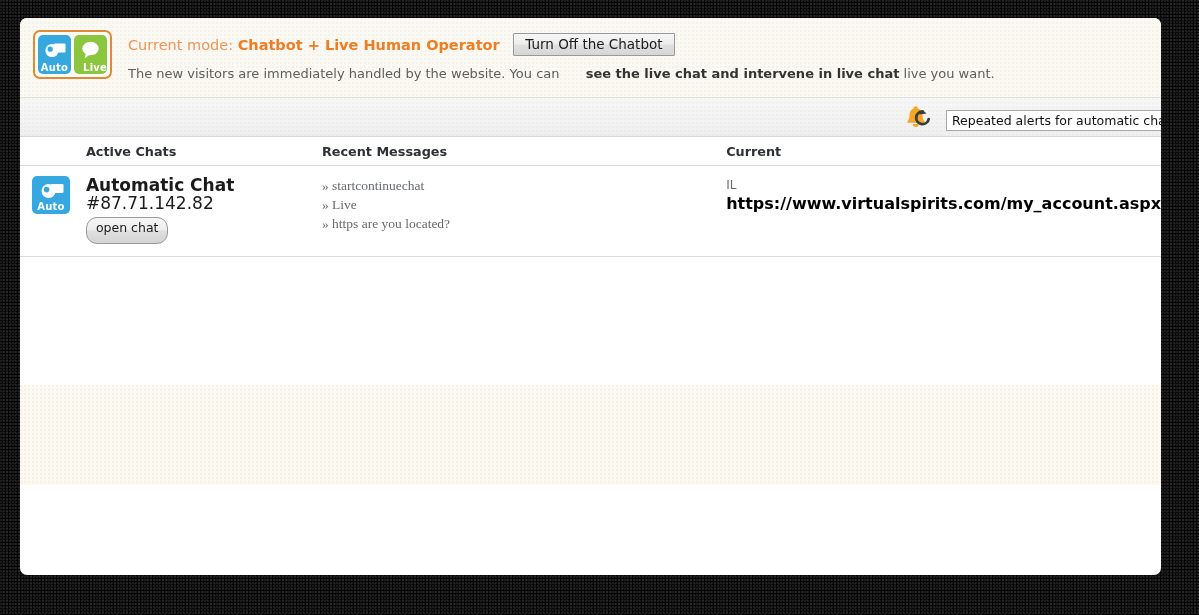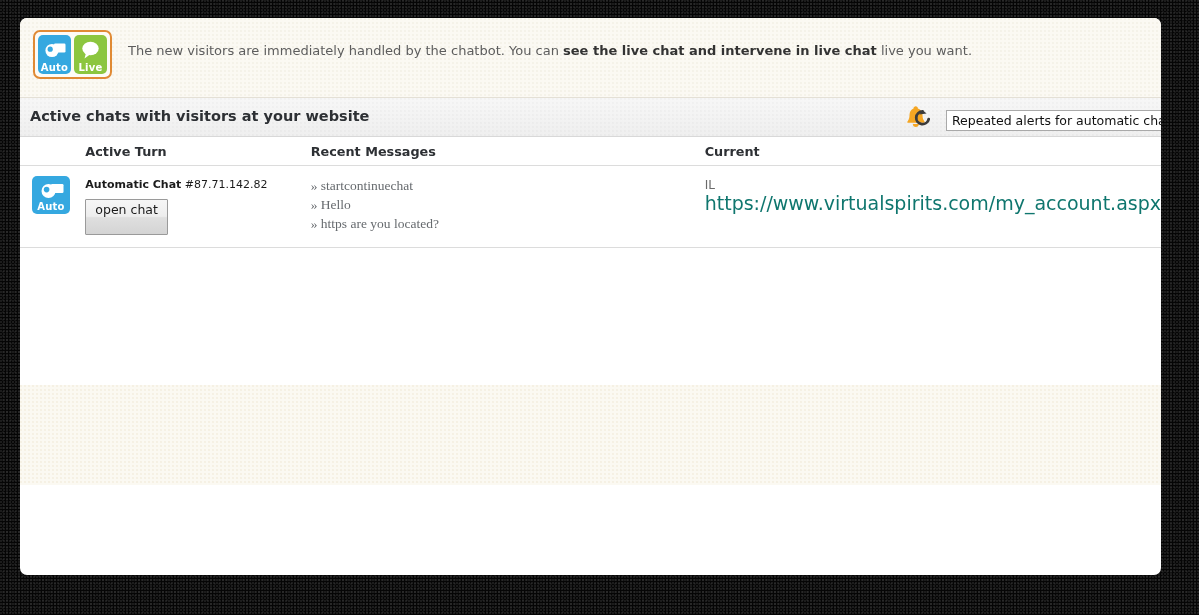--- a/index.html
+++ b/index.html
@@ -58,21 +58,21 @@
     width: 33px; height: 39px;
     border-radius: 5px;
     position: relative;
     display: flex;
     flex-direction: column;
     align-items: center;
     justify-content: flex-end;
     padding-bottom: 2px;
   }
   .mode-badge.auto { background: #35a8e0; }
-  .mode-badge.live { background: #8cc63f; }
+  .mode-badge.live { background: #8cc63f; align-items: flex-end; }
   .badge-label {
     font-size: 10px;
     font-weight: bold;
     color: #ffffff;
     line-height: 9px;
     letter-spacing: .2px;
     font-family: "DejaVu Sans", "Liberation Sans", sans-serif;
   }
   .badge-art { position: absolute; top: 4px; left: 0; right: 0; height: 21px; }
 
@@ -103,21 +103,21 @@
     border-radius: 1px;
     cursor: pointer;
     line-height: 16px;
   }
   #mode-line2 {
     margin-top: 8px;
     font-size: 13px;
     color: #5d5d5d;
     line-height: 17px;
   }
-  #mode-line2 b { color: #333333; font-weight: bold; }
+  #mode-line2 b { color: #333333; font-weight: bold; margin-left: 22px; }
 
   
   #section-bar {
     position: relative;
     height: 39px;
     background:
       radial-gradient(circle at 1px 1px, rgba(160,160,160,0.22) 0.5px, transparent 0.8px) 0 0 / 4px 4px,
       linear-gradient(to bottom, #f7f7f7, #efefef);
     border-bottom: 1px solid #d8d8d8;
   }
@@ -176,39 +176,39 @@
     background: #35a8e0;
     position: relative;
     display: flex;
     flex-direction: column;
     align-items: center;
     justify-content: flex-end;
     padding-bottom: 3px;
   }
   .row-badge .badge-art { top: 4px; height: 20px; }
 
-  .chat-name { font-size: 11px; color: #1b1b1b; line-height: 18px; }
+  .chat-name { font-size: 17px; color: #1b1b1b; line-height: 18px; }
   .chat-name b { font-weight: bold; }
   .chat-name .ip { font-weight: normal; }
   #open-chat-button {
     margin-top: 5px;
     display: inline-block;
     font-size: 12.5px;
     color: #1a1a1a;
     font-family: "DejaVu Sans", "Liberation Sans", sans-serif;
-    padding: 2px 9px 17px;
+    padding: 2px 9px 8px;
     background: linear-gradient(to bottom, #f6f6f6 0%, #ededed 48%, #dfdfdf 52%, #d4d4d4 100%);
     border: 1px solid #9a9a9a;
-    border-radius: 1px;
+    border-radius: 11px;
     cursor: pointer;
     line-height: 15px;
   }
   .msg-line { font-size: 13.5px; color: #666a6e; line-height: 19px; white-space: nowrap; font-family: Liberation Serif, serif; }
   .site-country { font-size: 12px; color: #6a6a6a; line-height: 18px; }
-  .site-url { font-size: 19px; color: #0f766e; line-height: 19px; text-decoration: none; }
+  .site-url { font-size: 16px; color: #000000; line-height: 19px; text-decoration: none; font-weight: bold; }
 
   
   #filler-band {
     position: absolute;
     left: 0; top: 367px;
     width: 100%; height: 100px;
     background:
       radial-gradient(circle at 1px 1px, rgba(205,185,135,0.33) 0.5px, transparent 0.85px) 0 0 / 4px 4px,
       #fbf9f2;
   }
@@ -237,49 +237,53 @@
             <svg width="33" height="21" viewBox="0 0 33 21">
               <ellipse cx="16.5" cy="9.5" rx="8.2" ry="6.8" fill="#ffffff"></ellipse>
               <path d="M12 14 L10.5 19.5 L16 15.5 Z" fill="#ffffff"></path>
             </svg>
           </span>
           <span class="badge-label">Live</span>
         </div>
       </div>
 
       <div id="mode-text">
+        <div id="mode-line1">
+          <span>Current mode:</span>
+          <b>Chatbot + Live Human Operator</b>
+          <span id="turnoff-button">Turn Off the Chatbot</span>
+        </div>
         <div id="mode-line2">
-          <span>The new visitors are immediately handled by the chatbot. You can </span><b>see the live chat and intervene in live chat</b><span> live you want.</span>
+          <span>The new visitors are immediately handled by the website. You can </span><b>see the live chat and intervene in live chat</b><span> live you want.</span>
         </div>
       </div>
     </div>
 
     <div id="section-bar">
-      <div id="section-title">Active chats with visitors at your website</div>
 
       <div id="alert-bell">
         <svg width="36" height="32" viewBox="0 0 36 32">
           <path d="M13.5 6.5 c0-1.2 1-2.2 2.2-2.2 s2.2 1 2.2 2.2 c3.1 .9 4.6 3.4 4.6 6.6 c0 3.6 .9 5.1 2 6.3 c.5 .6 .1 1.4-.7 1.4 H8.2 c-.8 0-1.2-.8-.7-1.4 c1.1-1.2 2-2.7 2-6.3 c0-3.2 1.5-5.7 4-6.6 z" fill="#f5a623"></path>
           <path d="M12.8 22 h6 c0 1.7-1.3 3-3 3 s-3-1.3-3-3 z" fill="#f5a623"></path>
           <path d="M22.5 9.5 a6.3 6.3 0 1 0 6.2 7.6" fill="none" stroke="#3b3b3b" stroke-width="2.8" stroke-linecap="round"></path>
           <path d="M19.3 12.4 L22.7 8.2 L26.6 11.4 Z" fill="#3b3b3b"></path>
         </svg>
       </div>
 
       <div id="alerts-select">
         
         <span>Repeated alerts for automatic chats</span>
       </div>
     </div>
 
     <table id="chat-table">
       <thead>
         <tr>
           <th class="col-icon"></th>
-          <th class="col-chats">Active Turn</th>
+          <th class="col-chats">Active Chats</th>
           <th class="col-msgs">Recent Messages</th>
           <th class="col-site">Current</th>
         </tr>
       </thead>
       <tbody>
         <tr>
           <td class="col-icon">
             <div class="row-badge">
               <span class="badge-art">
                 <svg width="38" height="20" viewBox="0 0 38 20">
@@ -295,21 +299,21 @@
           <td class="col-chats">
             <div class="chat-name">
               <b>Automatic Chat</b>
               <span class="ip">#87.71.142.82</span>
             </div>
             <div id="open-chat-button">open chat</div>
           </td>
 
           <td class="col-msgs">
             <div class="msg-line">» startcontinuechat</div>
-            <div class="msg-line">» Hello</div>
+            <div class="msg-line">» Live</div>
             <div class="msg-line">» https are you located?</div>
           </td>
 
           <td class="col-site">
             <div class="site-country">IL</div>
             <a class="site-url" href="#">https://www.virtualspirits.com/my_account.aspx</a>
           </td>
         </tr>
       </tbody>
     </table>

